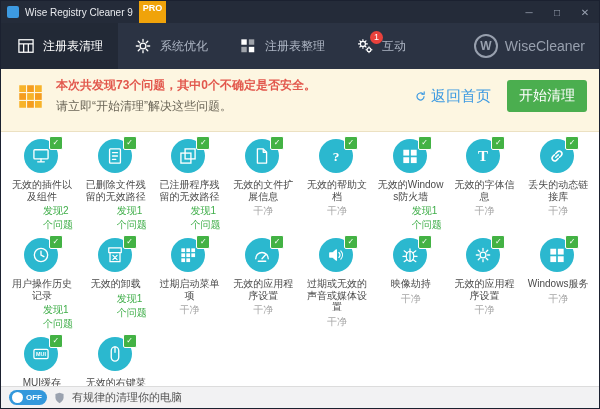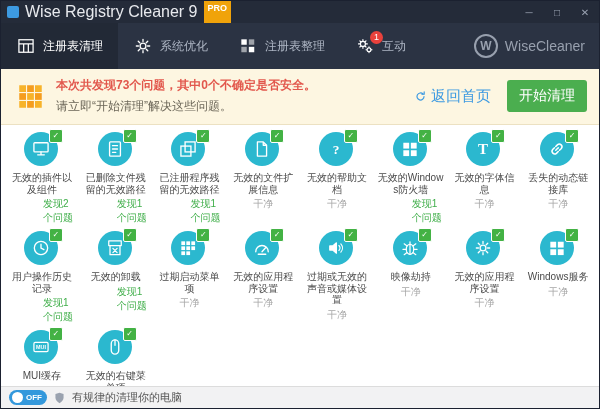--- a/index.html
+++ b/index.html
@@ -2,38 +2,38 @@
 <html><head>
 <meta charset="utf-8">
 <style>
   html,body{margin:0;padding:0;background:#e9e9e9;}
   body{font-family:"Liberation Sans","DejaVu Sans",sans-serif;}
   .window{width:600px;height:409px;display:flex;flex-direction:column;overflow:hidden;background:#fff;box-sizing:border-box;border:1px solid #1b2130;}
 
   
   .titlebar{height:22px;flex:0 0 22px;background:#242b39;display:flex;align-items:center;padding-left:6px;}
   .app-icon{width:12px;height:12px;border-radius:2px;background:#3d9ae1;margin-right:6px;flex:0 0 auto;}
-  .title{color:#e8eaee;font-size:16px;white-space:nowrap;}
+  .title{color:#e8eaee;font-size:10px;white-space:nowrap;}
   .pro-badge{background:#f0a30a;color:#fff;font-size:9px;font-weight:bold;padding:15px 4px;height:20px;line-height:12px;border-radius:2px;margin-left:6px;}
   .win-controls{margin-left:auto;display:flex;height:100%;}
   .win-btn{width:28px;height:100%;display:flex;align-items:center;justify-content:center;color:#9aa3b2;font-size:10px;cursor:pointer;}
 
   
   .nav{height:46px;flex:0 0 46px;background:#2b3343;display:flex;align-items:stretch;justify-content:center;}
   .nav-tabs{display:flex;align-items:stretch;}
   .tab{display:flex;align-items:center;gap:7px;padding:0 15px;color:#aeb6c4;font-size:12px;cursor:pointer;white-space:nowrap;}
   .tab.active{background:#222936;color:#fff;}
   .ticon{width:20px;height:20px;position:relative;flex:0 0 auto;}
   .ticon svg{width:20px;height:20px;display:block;}
   .tab-badge{position:absolute;top:-5px;right:-8px;width:13px;height:13px;border-radius:50%;background:#e8413c;color:#fff;font-size:9px;line-height:13px;text-align:center;}
   .brand{margin-left:auto;display:flex;align-items:center;gap:7px;padding-right:14px;color:#98a0ae;font-size:14px;}
   .brand-circle{width:20px;height:20px;border:2px solid #98a0ae;border-radius:50%;display:flex;align-items:center;justify-content:center;font-size:12px;font-weight:bold;color:#98a0ae;}
 
   
-  .notice{height:54px;flex:0 0 54px;background:#fdf6e1;border-bottom:1px solid #ece1c2;display:flex;align-items:center;padding:0 12px 1px 10px;}
+  .notice{height:54px;flex:0 0 54px;background:#fdf6e1;border-bottom:1px solid #ece1c2;display:flex;align-items:center;padding:0 12px 8px 10px;}
   .waffle{width:27px;height:27px;margin:0 12px 0 6px;flex:0 0 auto;}
   .waffle svg{width:27px;height:27px;display:block;}
   .notice-text{flex:1;min-width:0;}
   .notice-line1{color:#e2574c;font-size:12px;font-weight:bold;margin-bottom:4px;white-space:nowrap;}
   .notice-line2{color:#6b6658;font-size:12px;white-space:nowrap;}
   .back-link{display:flex;align-items:center;gap:4px;color:#3d9ae1;font-size:15px;margin-right:16px;cursor:pointer;text-decoration:none;white-space:nowrap;}
   .refresh{width:13px;height:13px;}
   .refresh svg{width:13px;height:13px;display:block;}
   .clean-btn{width:80px;height:32px;flex:0 0 auto;background:#4bae4f;border:none;border-radius:3px;color:#fff;font-size:14px;cursor:pointer;font-family:inherit;}
 

